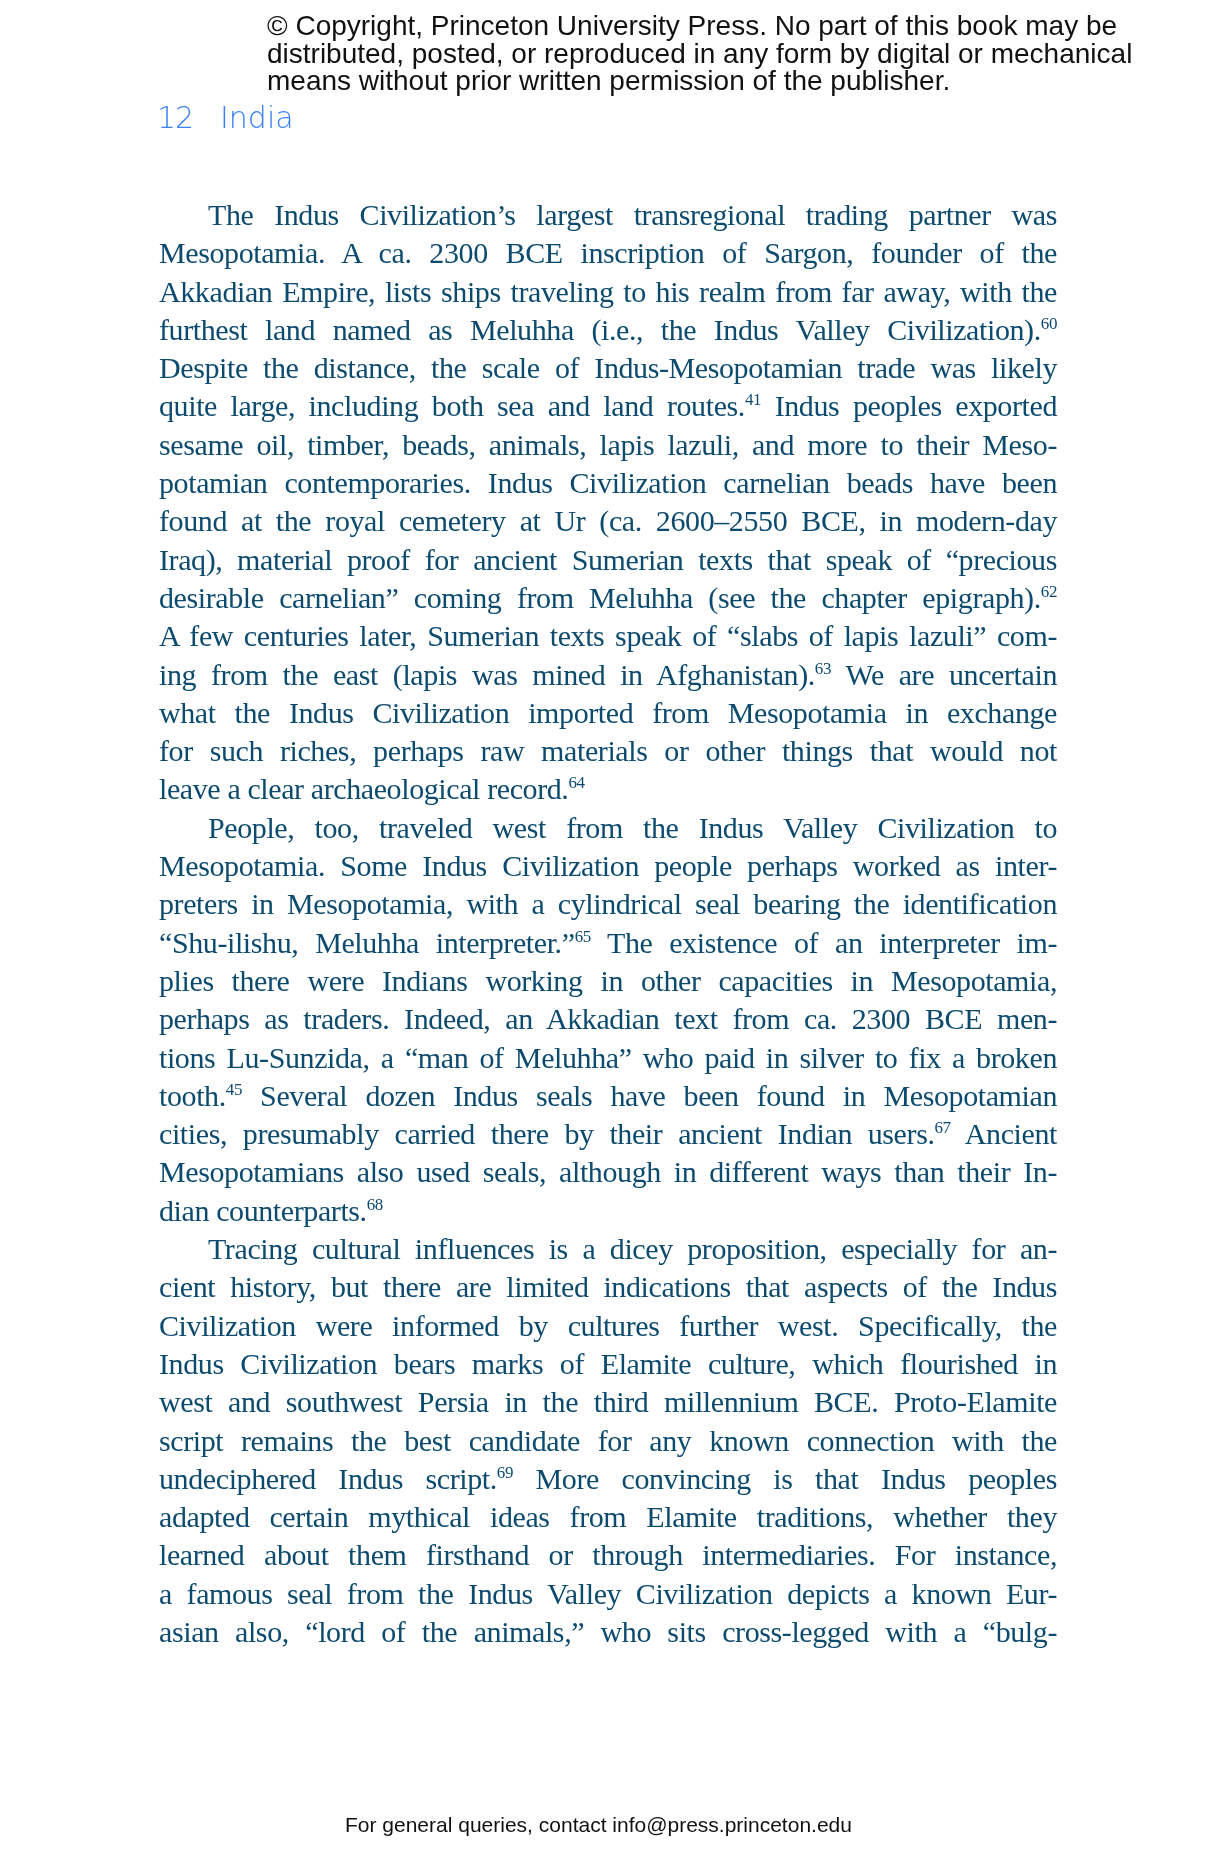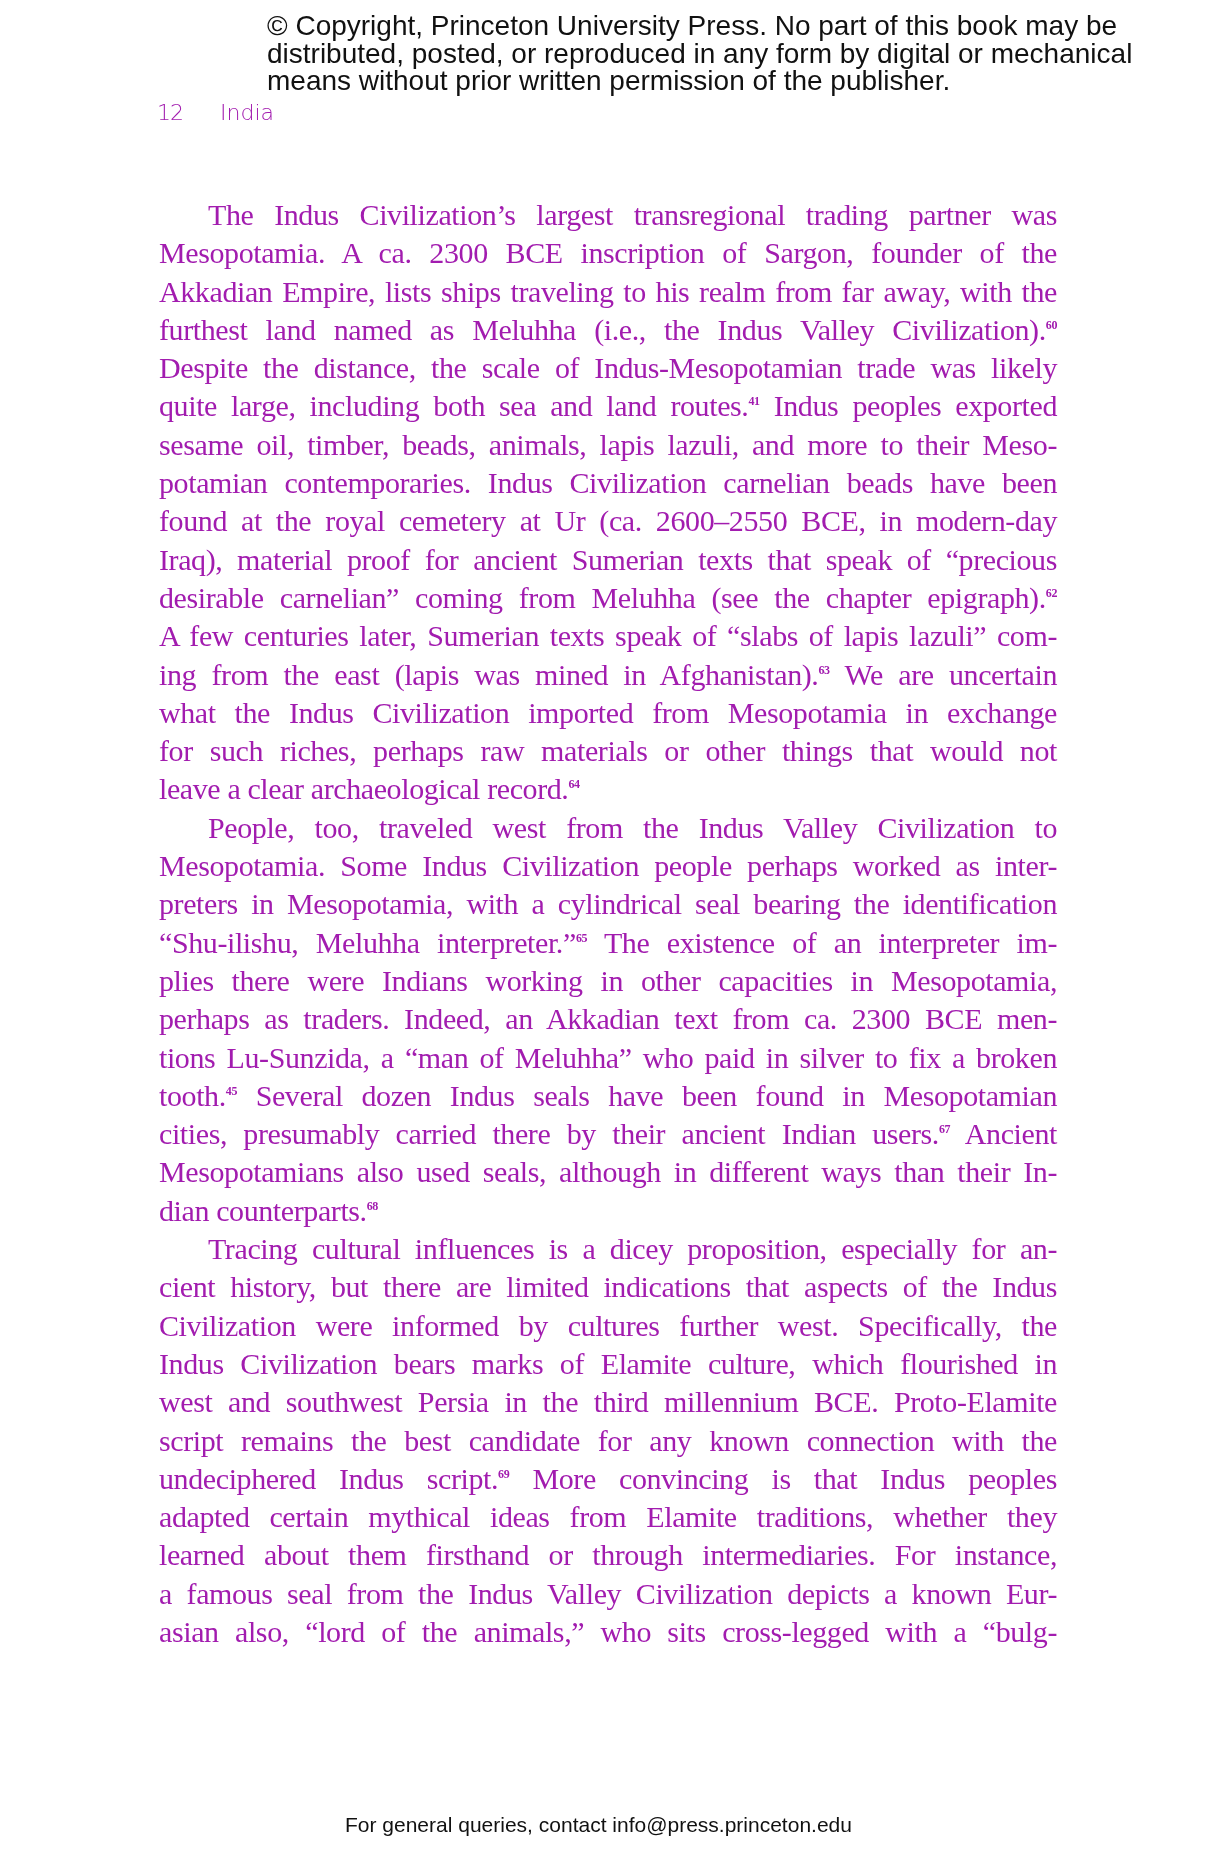--- a/index.html
+++ b/index.html
@@ -1,28 +1,28 @@
 <!DOCTYPE html>
 <html><head>
 <meta charset="utf-8">
 <style>
   html, body { margin:0; padding:0; background:#ffffff; }
   body { width:1225px; height:1850px; position:relative; overflow:hidden; color:#1c1c1c; }
   .copyright { position:absolute; left:267px; top:12px; width:760px;
     font-family:"Liberation Sans", sans-serif; font-size:28px; line-height:27.5px; color:#111; }
   .copyright div { white-space:nowrap; }
-  .running-head { position:absolute; top:100px; font-family:"DejaVu Sans", sans-serif; font-size:22px; color:#a21caf; font-weight:300; }
+  .running-head { position:absolute; top:100px; font-family:"DejaVu Sans", sans-serif; font-size:30px; color:#3b82f6; font-weight:300; }
   .folio { left:157px; letter-spacing:-1px; }
   .head-title { left:220px; }
   .body { position:absolute; left:159px; top:196px; width:898px;
-    font-family:"Liberation Serif", serif; font-size:30px; line-height:38.3px; color:#a21caf; }
+    font-family:"Liberation Serif", serif; font-size:30px; line-height:38.3px; color:#0c4a6e; }
   .line { display:block; height:38.3px; white-space:nowrap; text-align:justify; text-align-last:justify; letter-spacing:-0.4px; }
   .line.last { text-align:right; text-align-last:left; }
   .line.indent { padding-left:49px; }
-  sup { font-size:12px; line-height:0; vertical-align:0; position:relative; top:-11px;font-weight:bold; }
+  sup { font-size:17px; line-height:0; vertical-align:0; position:relative; top:-11px; }
   .footer { position:absolute; left:345px; top:1813px; font-family:"Liberation Sans", sans-serif; font-size:21px; color:#111; white-space:nowrap; }
 </style>
 </head>
 <body>
 
 <div class="copyright">
   <div>© Copyright, Princeton University Press. No part of this book may be</div>
   <div>distributed, posted, or reproduced in any form by digital or mechanical</div>
   <div>means without prior written permission of the publisher.</div>
 </div>

